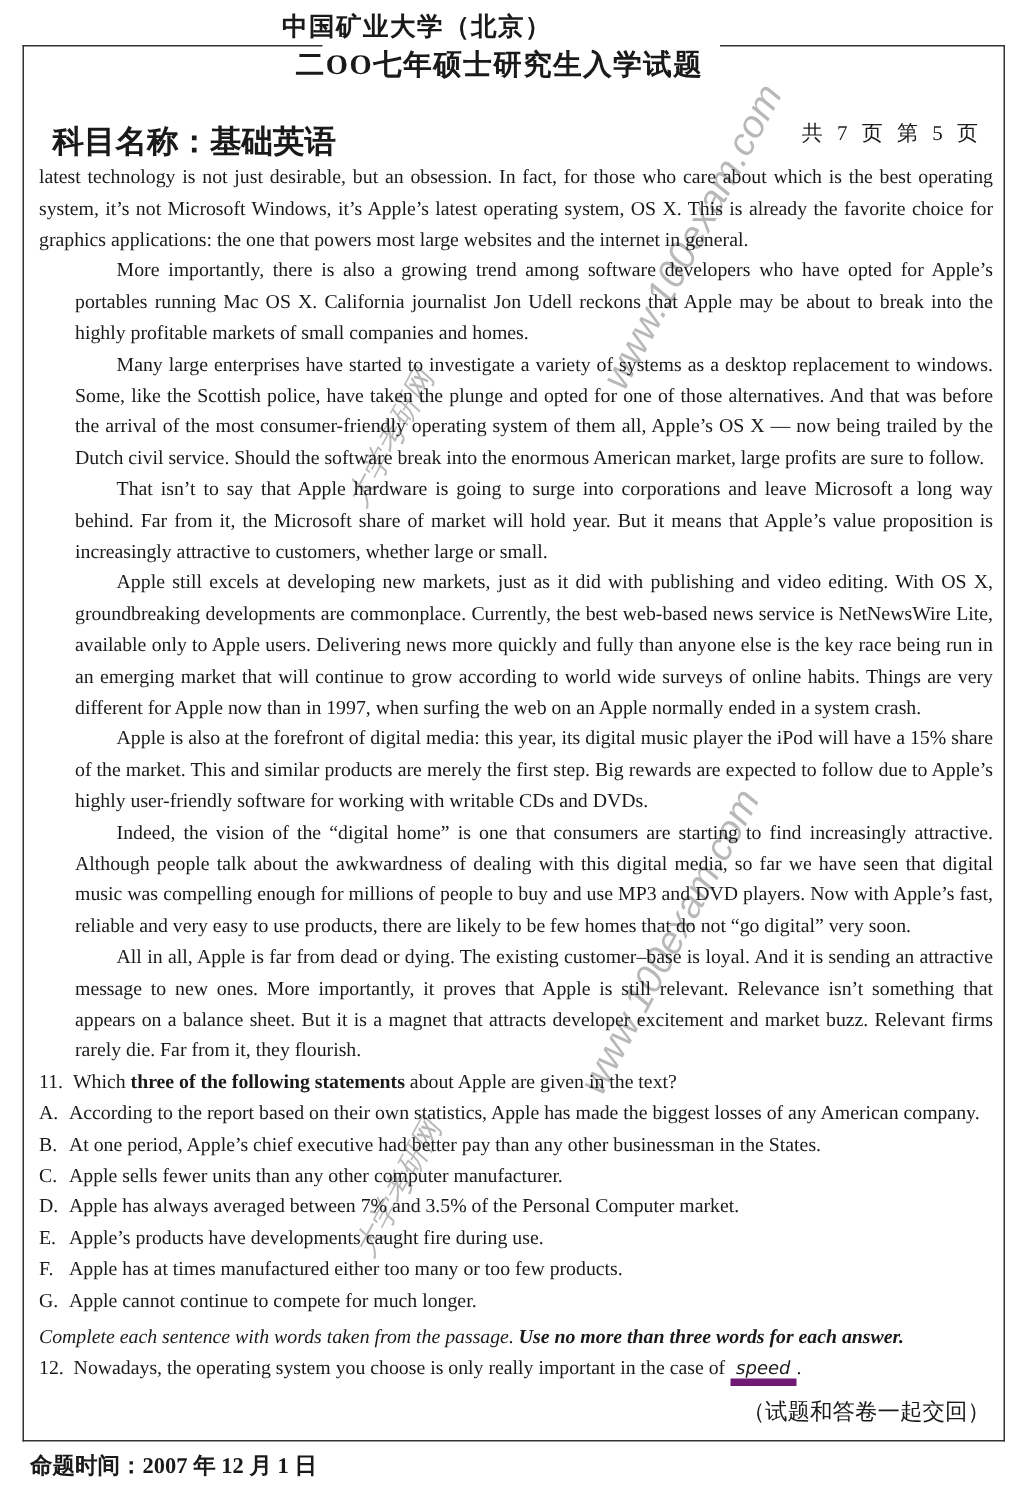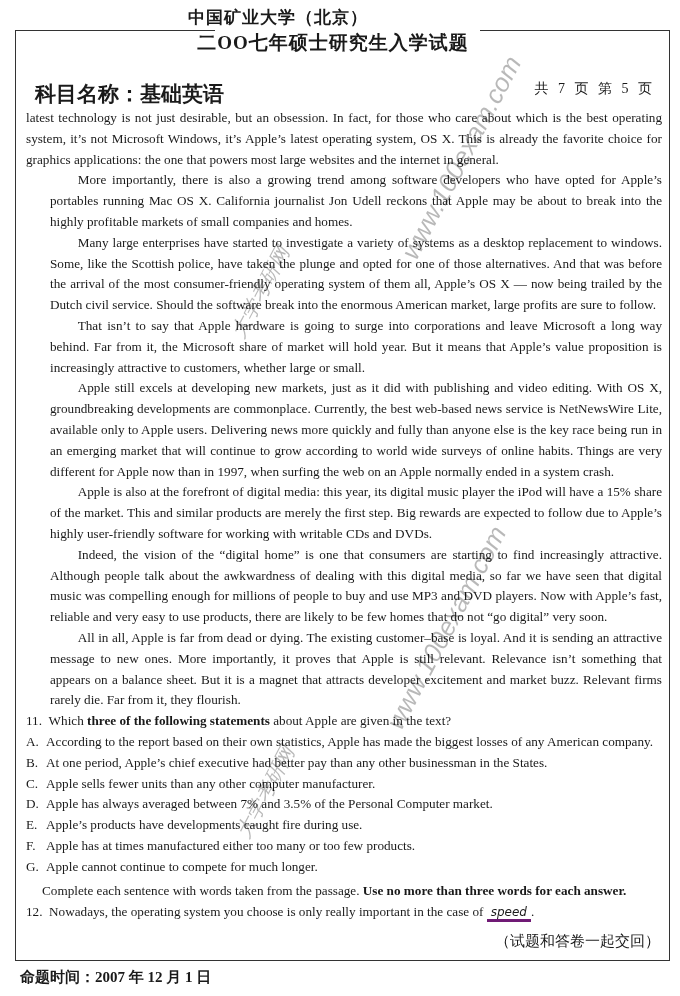--- a/index.html
+++ b/index.html
@@ -16,24 +16,24 @@
   .subject { position: absolute; top: 80px; left: 35px; font-size: 21px; font-weight: bold; }
   .pages { position: absolute; top: 80px; right: 28px; font-size: 14px; }
   .pages span { margin-left: 6px; }
   .content { position: absolute; left: 26px; top: 108px; width: 636px; font-size: 13.2px; line-height: 20.8px; }
   .content p { margin: 0; text-align: justify; }
   .content p.indent { text-indent: 2.1em; margin-left: 24px; }
   .content .q { margin: 0; }
   .content .opt { display: flex; margin: 0; }
   .content .opt .k { width: 20px; flex: none; }
   .content .opt .t { flex: 1; }
-  .content .instr { margin-top: 4px; margin-left: 16px; }
+  .content .instr { font-style: italic; margin-top: 4px; }
   .content .instr b { font-weight: bold; }
   .answer { font-family: "DejaVu Sans", sans-serif; font-style: italic; font-size: 12px;
-            border-bottom: 3px solid #701a75; padding: 0 4px; }
+            border-bottom: 5px solid #701a75; padding: 0 4px; }
   .footer-left { position: absolute; top: 968px; left: 20px; font-size: 15px; font-weight: bold; }
   .footer-right { position: absolute; top: 932px; right: 20px; font-size: 15px; }
   .watermark { position: absolute; color: rgba(0,0,0,0.28); font-family: "Liberation Sans", sans-serif;
                font-size: 26px; font-style: italic; transform: rotate(-62deg); transform-origin: left top;
                white-space: nowrap; pointer-events: none; }
 </style>
 </head>
 <body>
 
 <div class="school">中国矿业大学（北京）</div>

